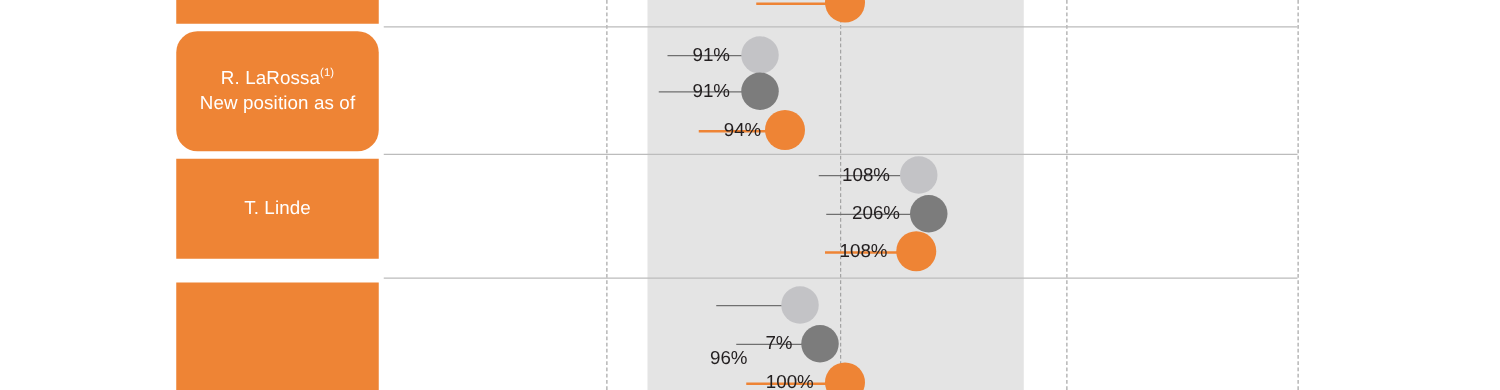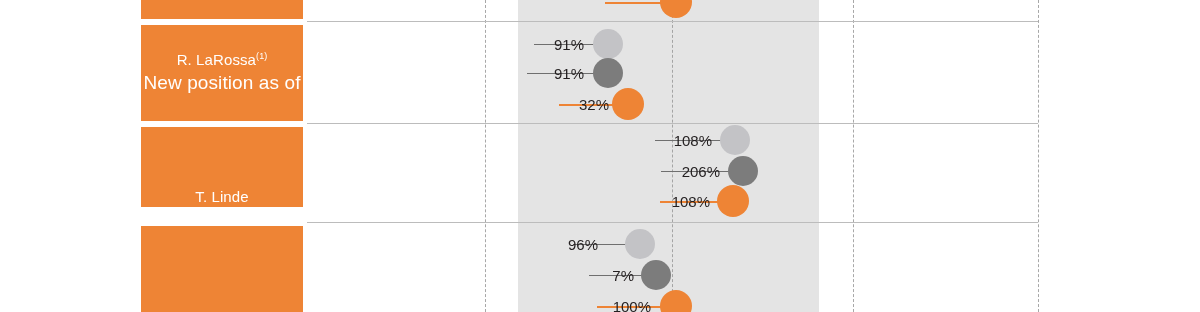--- a/index.html
+++ b/index.html
@@ -32,21 +32,21 @@
     position:absolute;left:141px;width:162px;
     background:#EE8435;
     color:#ffffff;
     display:flex;align-items:center;justify-content:center;
     text-align:center;
     box-sizing:border-box;
   }
   .name-inner{line-height:1.33;font-size:15px;letter-spacing:.1px;}
   .name-line{display:block;}
   .name-line.primary{font-size:15px;}
-  .name-line.secondary{font-size:19px;}
+  .name-line.secondary{font-size:15px;}
   sup.fn{font-size:9px;vertical-align:super;line-height:0;}
 
   
   .marker{position:absolute;height:0;}
   .stem{
     position:absolute;top:0;height:0;
     border-top:1px solid #6f6f6f;
   }
   .stem.orange{border-top:2px solid #EE8435;}
   .dot{
@@ -85,50 +85,50 @@
 
     <div class="marker" style="left:0;top:2px;">
       <div class="stem orange" style="left:605px;width:62px;"></div>
       <div class="dot orange" style="left:676px;width:32px;height:32px;"></div>
     </div>
 
     <div class="row-rule" style="top:21px;"></div>
   </div>
 
   <div class="row" style="top:22px;height:102px;">
-    <div class="name-block" style="top:3px;height:96px;">
+    <div class="name-block" style="top:3px;height:96px;border-radius:17px;">
       <div class="name-inner">
         <span class="name-line primary"><span>R. LaRossa</span><sup class="fn">(1)</sup></span>
         <span class="name-line secondary">New position as of</span>
       </div>
     </div>
 
     <div class="marker" style="left:0;top:22px;">
       <div class="stem" style="left:534px;width:70px;"></div>
       <div class="mlabel" style="left:588px;">91%</div>
       <div class="dot light" style="left:608px;width:30px;height:30px;"></div>
     </div>
 
     <div class="marker" style="left:0;top:51px;">
       <div class="stem" style="left:527px;width:77px;"></div>
       <div class="mlabel" style="left:588px;">91%</div>
       <div class="dot dark" style="left:608px;width:30px;height:30px;"></div>
     </div>
 
     <div class="marker" style="left:0;top:82px;">
       <div class="stem orange" style="left:559px;width:62px;"></div>
-      <div class="mlabel" style="left:613px;">32%</div>
+      <div class="mlabel" style="left:613px;">94%</div>
       <div class="dot orange" style="left:628px;width:32px;height:32px;"></div>
     </div>
 
     <div class="row-rule" style="top:101px;"></div>
   </div>
 
   <div class="row" style="top:124px;height:99px;">
-    <div class="name-block" style="top:3px;height:80px;align-items:flex-end;">
+    <div class="name-block" style="top:3px;height:80px;">
       <div class="name-inner">
         <span class="name-line primary">T. Linde</span>
       </div>
     </div>
 
     <div class="marker" style="left:0;top:16px;">
       <div class="stem" style="left:655px;width:76px;"></div>
       <div class="mlabel" style="left:716px;">108%</div>
       <div class="dot light" style="left:735px;width:30px;height:30px;"></div>
     </div>
@@ -149,21 +149,21 @@
   </div>
 
   <div class="row" style="top:223px;height:89px;">
     <div class="name-block" style="top:3px;height:86px;">
       <div class="name-inner">
       </div>
     </div>
 
     <div class="marker" style="left:0;top:21px;">
       <div class="stem" style="left:573px;width:63px;"></div>
-      <div class="mlabel" style="left:602px;">96%</div>
+      <div class="mlabel" style="left:602px;margin-top:43px;">96%</div>
       <div class="dot light" style="left:640px;width:30px;height:30px;"></div>
     </div>
 
     <div class="marker" style="left:0;top:52px;">
       <div class="stem" style="left:589px;width:63px;"></div>
       <div class="mlabel" style="left:638px;">7%</div>
       <div class="dot dark" style="left:656px;width:30px;height:30px;"></div>
     </div>
 
     <div class="marker" style="left:0;top:83px;">

